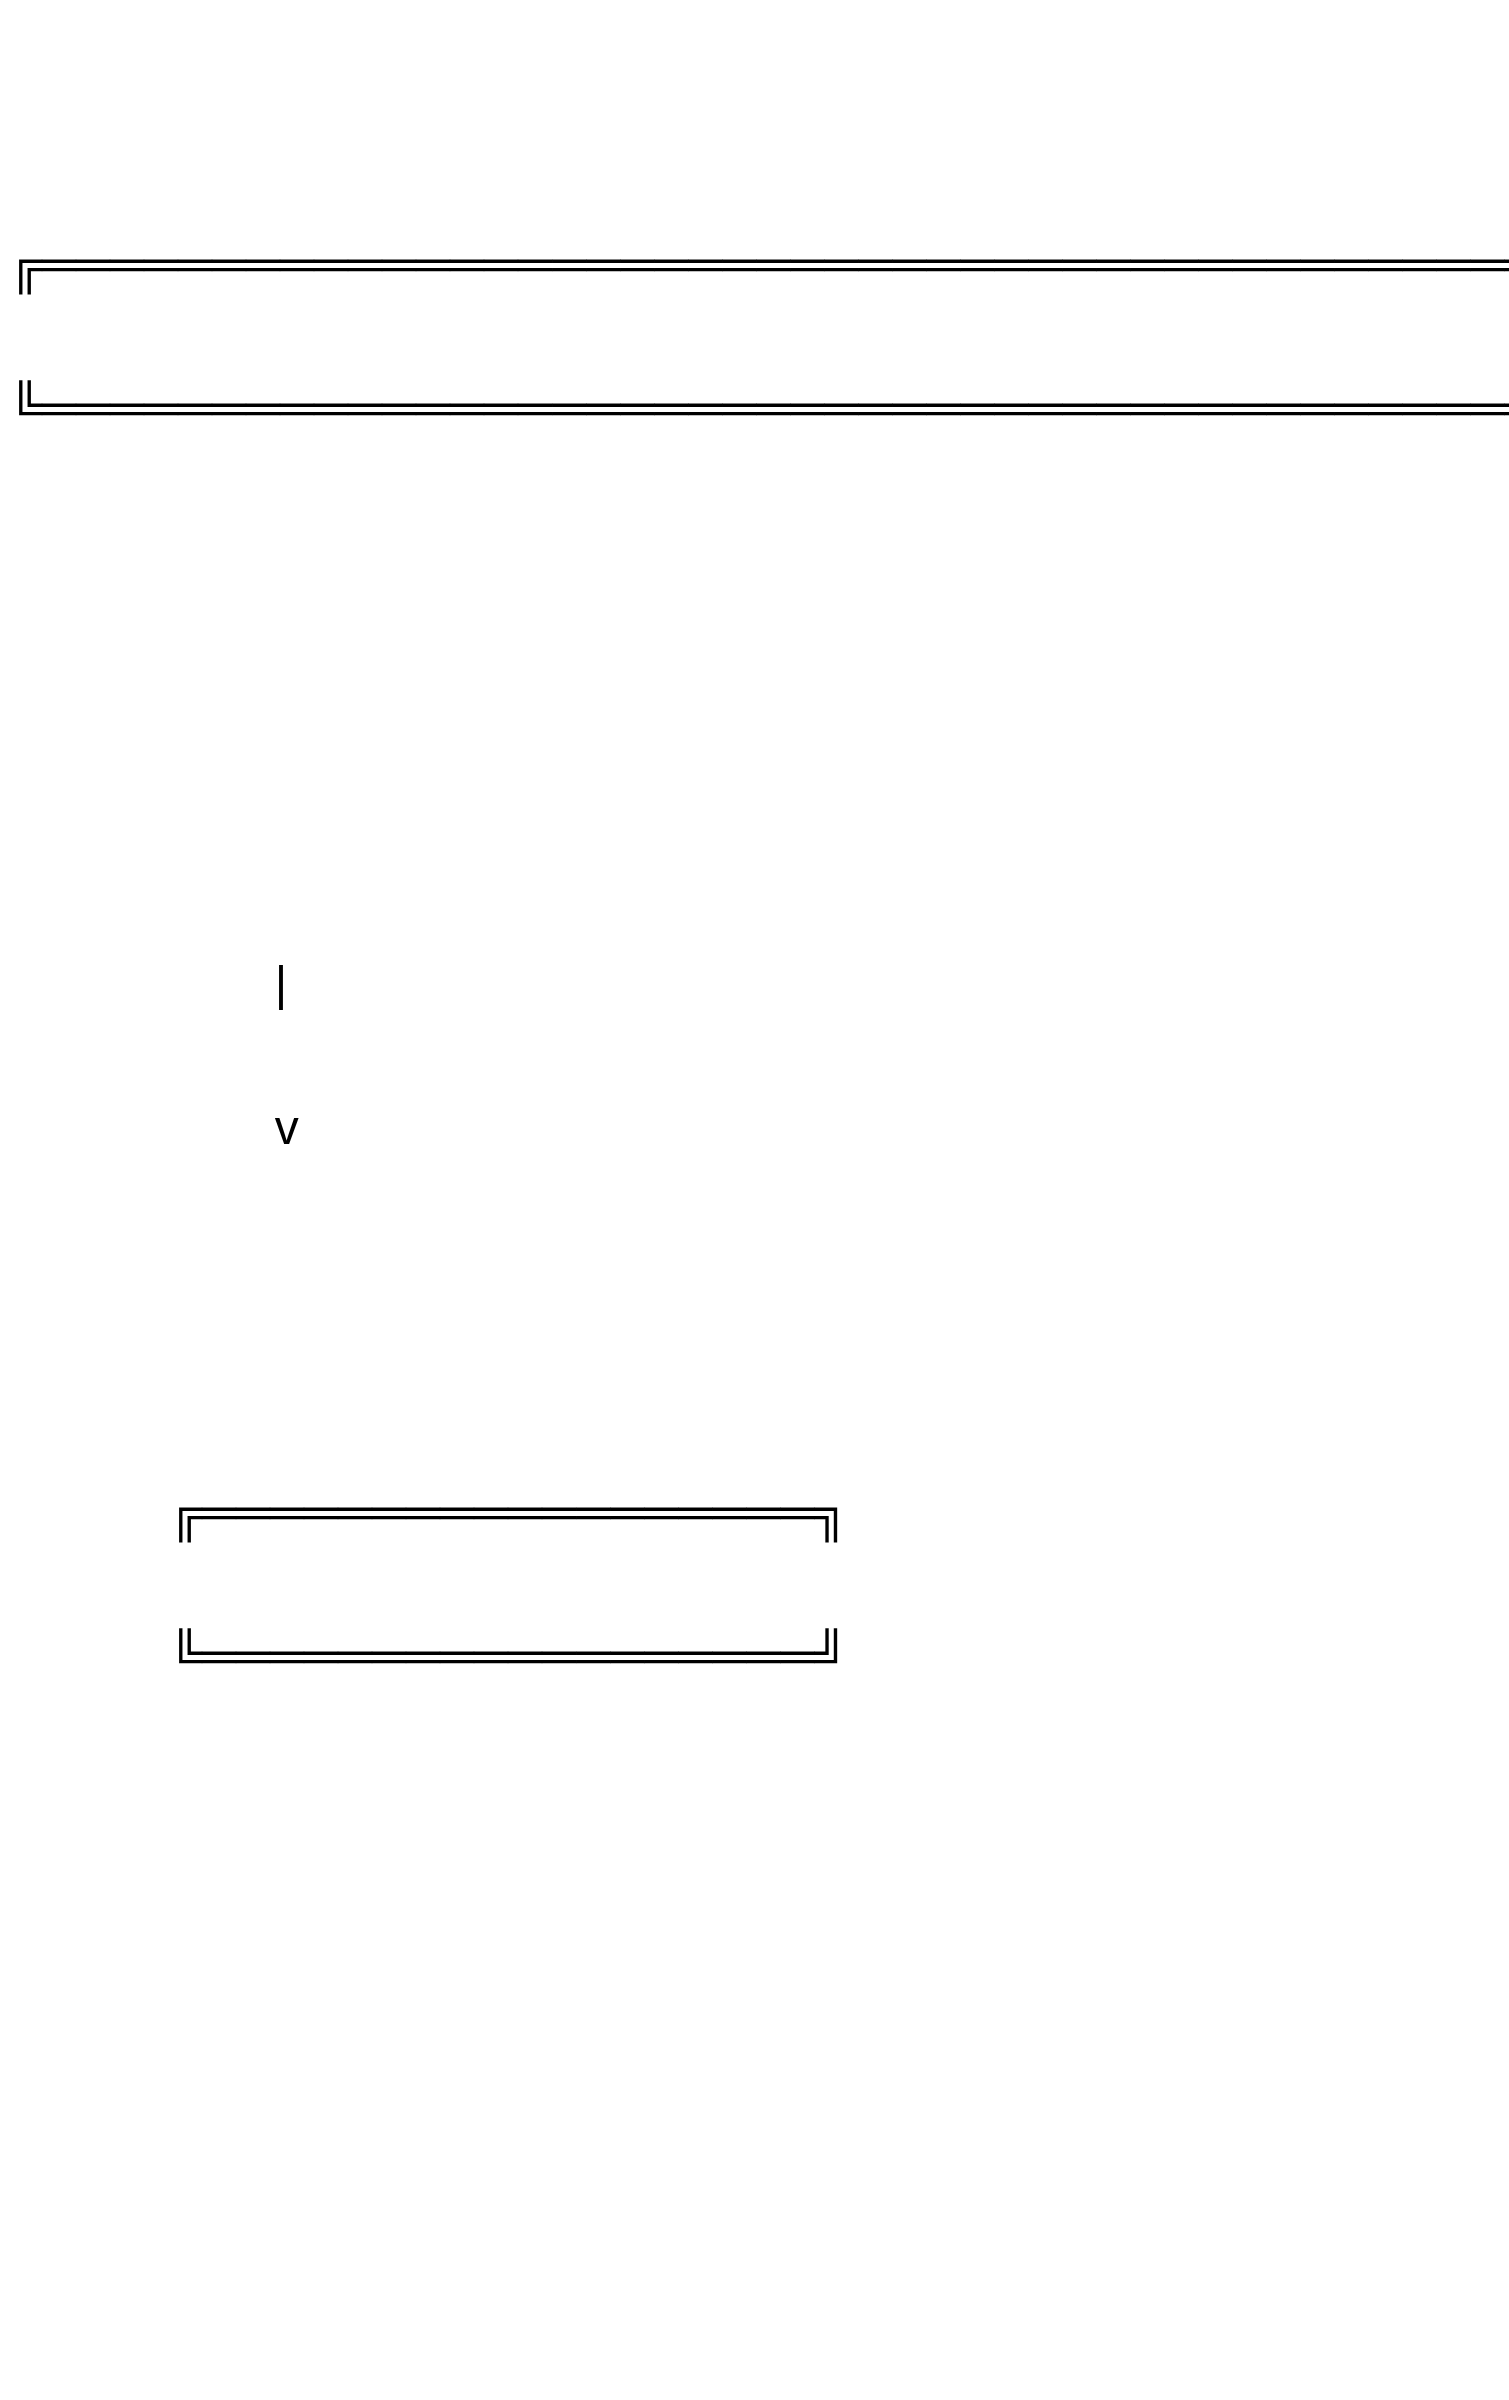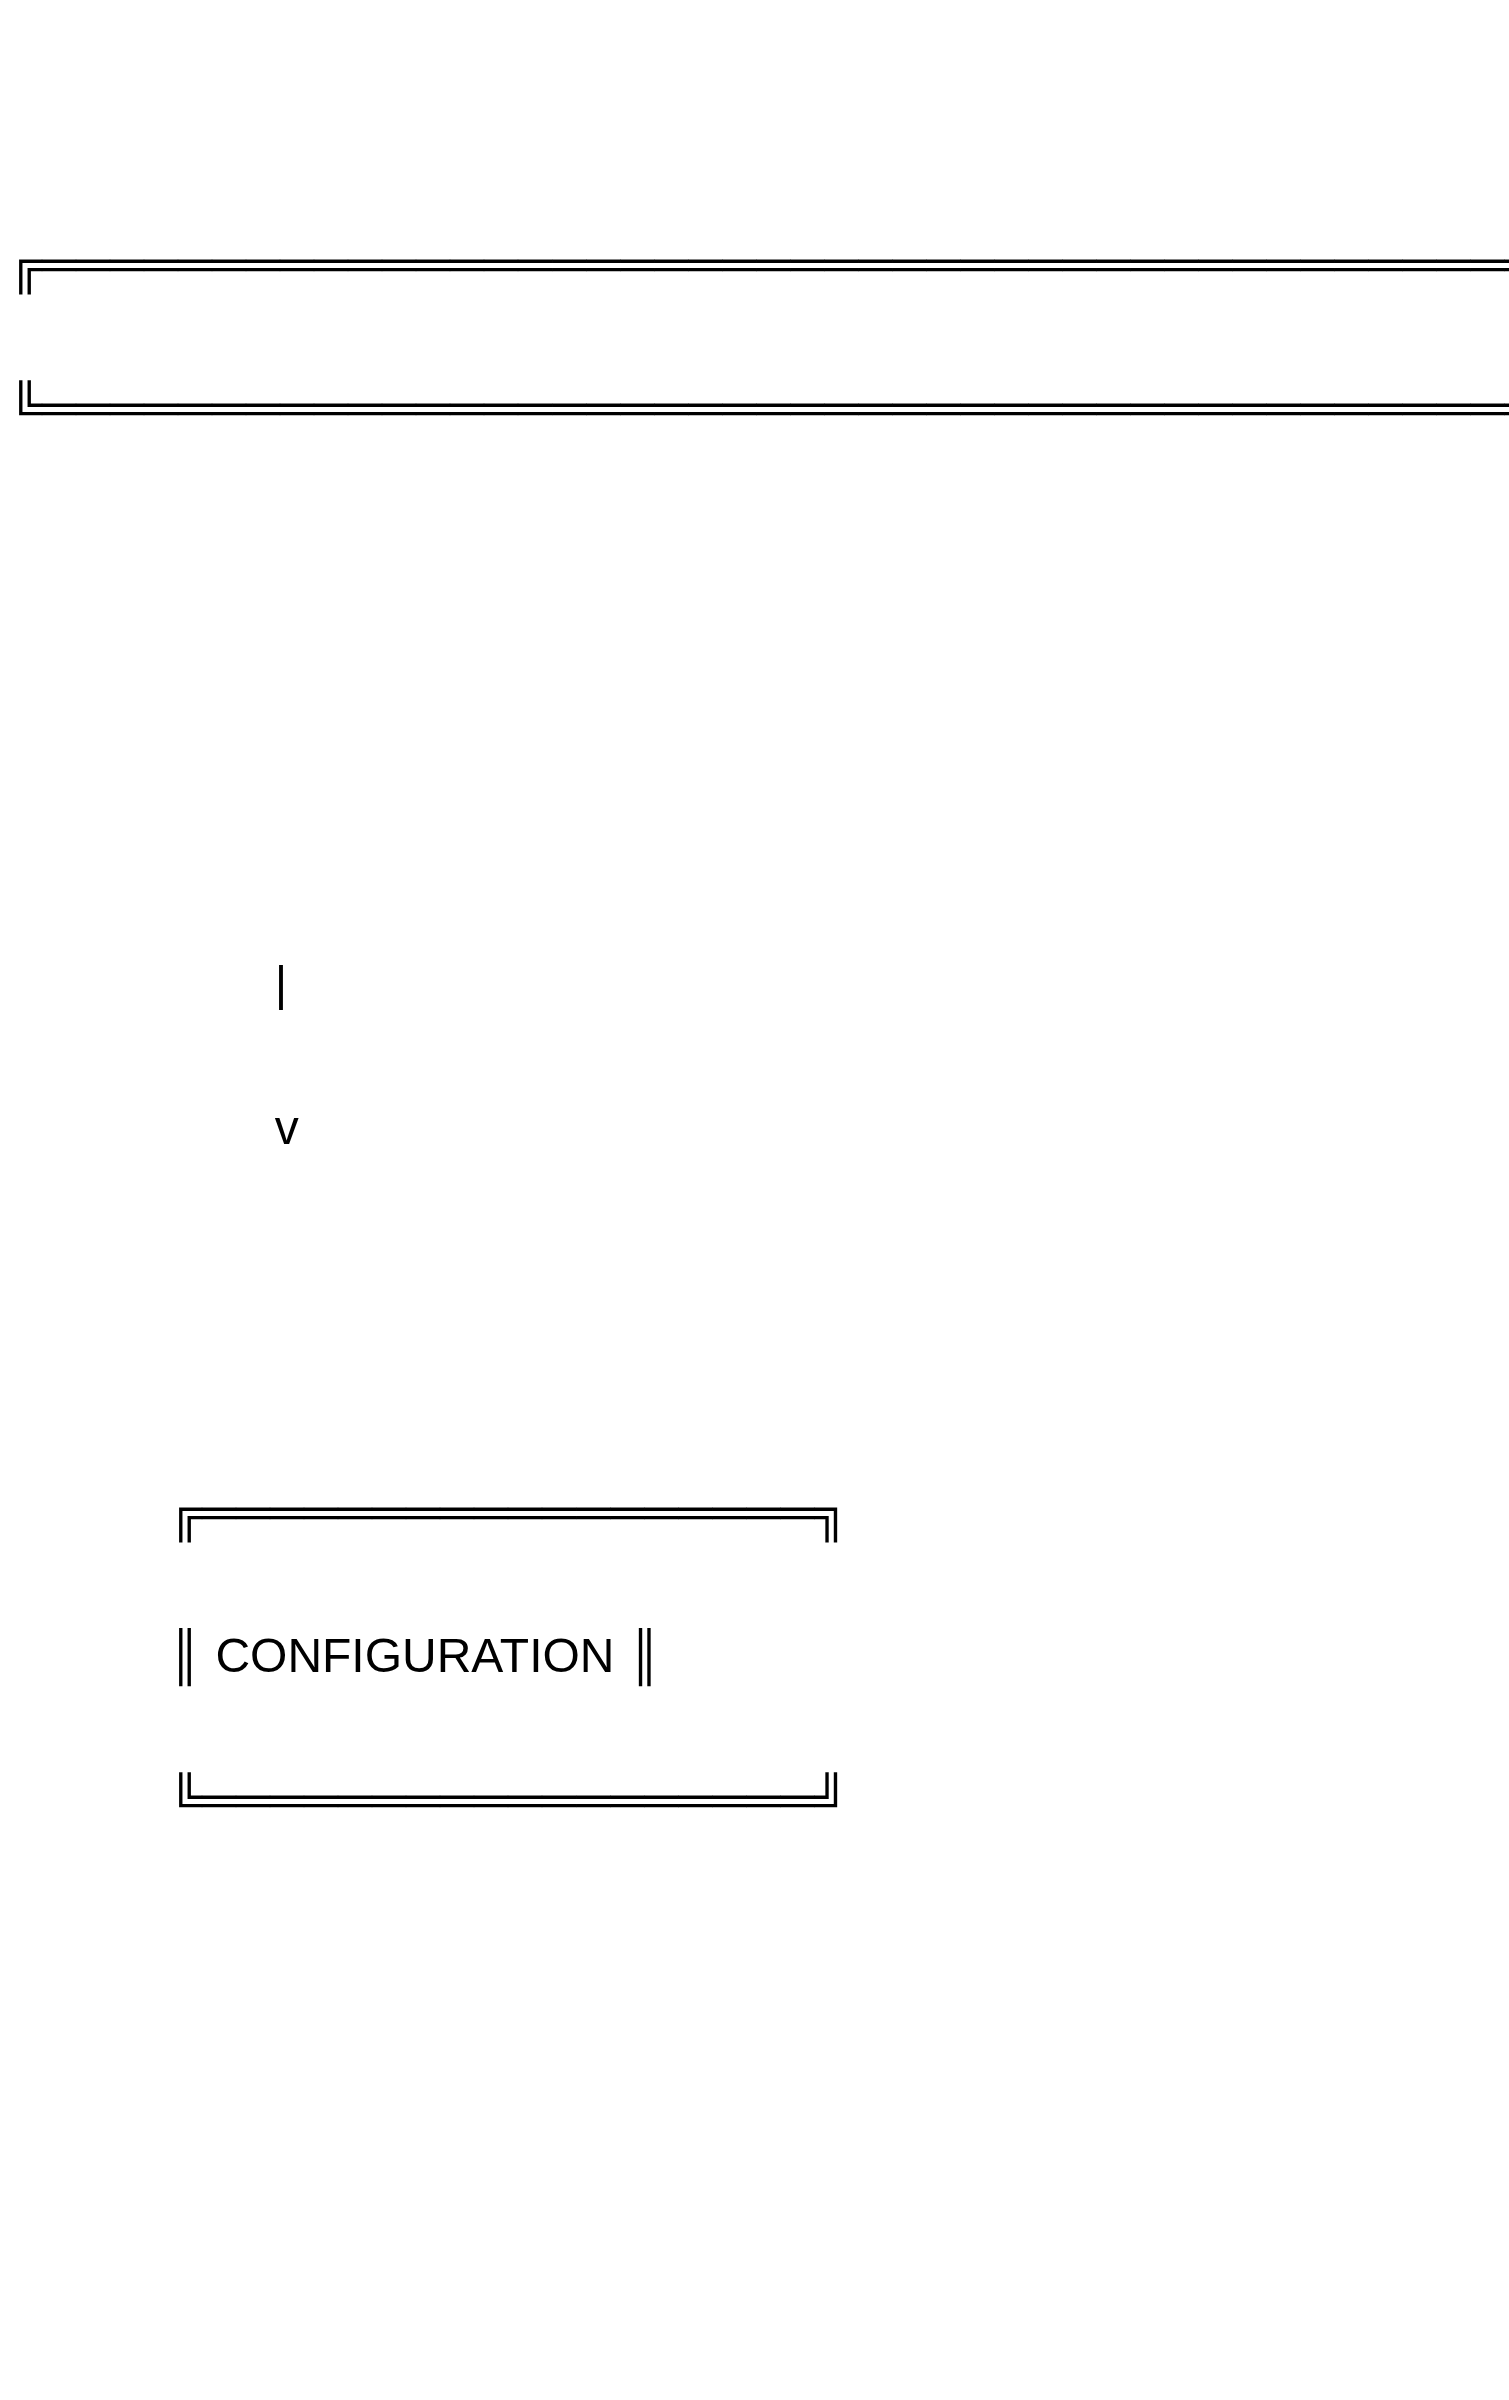--- a/index.html
+++ b/index.html
@@ -25,21 +25,20 @@
 
   <div class="ln"></div>
 
   <div>
     <div class="ln">                    |</div>
     <div class="ln">                    v</div>
   </div>
 
   <div>
     <div class="ln">            ╔══════════════════╗</div>
-    <div class="ln">            ║ CONFIGURATION ║</div>
     <div class="ln">            ╚══════════════════╝</div>
   </div>
 
   
 
   
 
   
 
   

